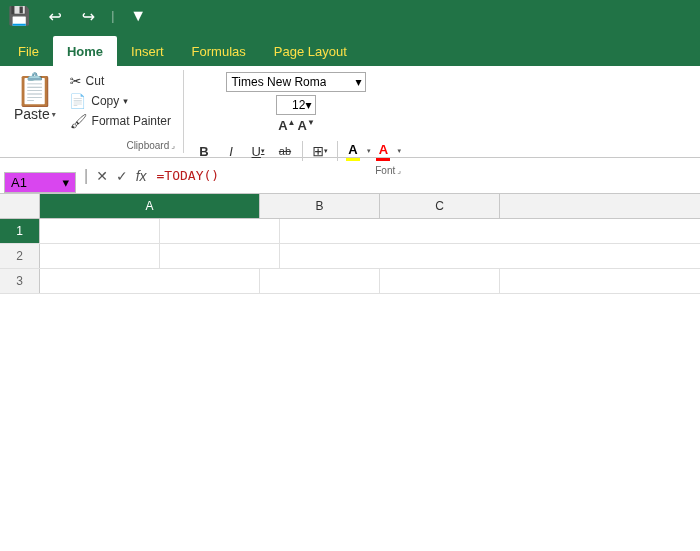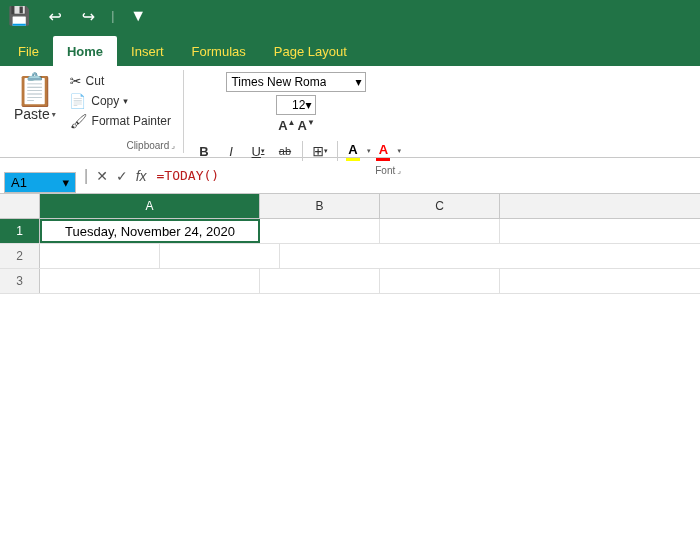--- a/index.html
+++ b/index.html
@@ -207,21 +207,21 @@
       gap: 4px;
     }
     .cell-ref-box {
       border: 1px solid #c0c0c0;
       padding: 2px 6px;
       font-size: 13px;
       width: 72px;
       display: flex;
       align-items: center;
       justify-content: space-between;
-      background: #0ea5e9;
+      background: #d946ef;
       margin-top: 14px;
     }
     .formula-divider { color: #999; font-size: 16px; margin: 0 4px; }
     .formula-icons { display: flex; gap: 8px; margin-right: 4px; }
     .formula-icon { font-size: 14px; color: #555; cursor: pointer; }
     .formula-fx { font-style: italic; color: #555; font-size: 14px; }
     .formula-input {
       flex: 1;
       font-size: 13px;
       color: #b91c1c;
@@ -434,23 +434,20 @@
     <div class="col-header col-b">
       <span>B</span>
     </div>
     <div class="col-header col-c">
       <span>C</span>
     </div>
   </div>
 
   <div class="sheet-row">
     <div class="row-header selected">1</div>
-    <div class="sheet-cell col-a selected" style="justify-content:center; border: 2px solid #217346;">
-      <span>Tuesday, November 24, 2020</span>
-    </div>
     <div class="sheet-cell col-b"></div>
     <div class="sheet-cell col-c"></div>
   </div>
 
   <div class="sheet-row">
     <div class="row-header">2</div>
     <div class="sheet-cell col-b"></div>
     <div class="sheet-cell col-c"></div>
   </div>
 

